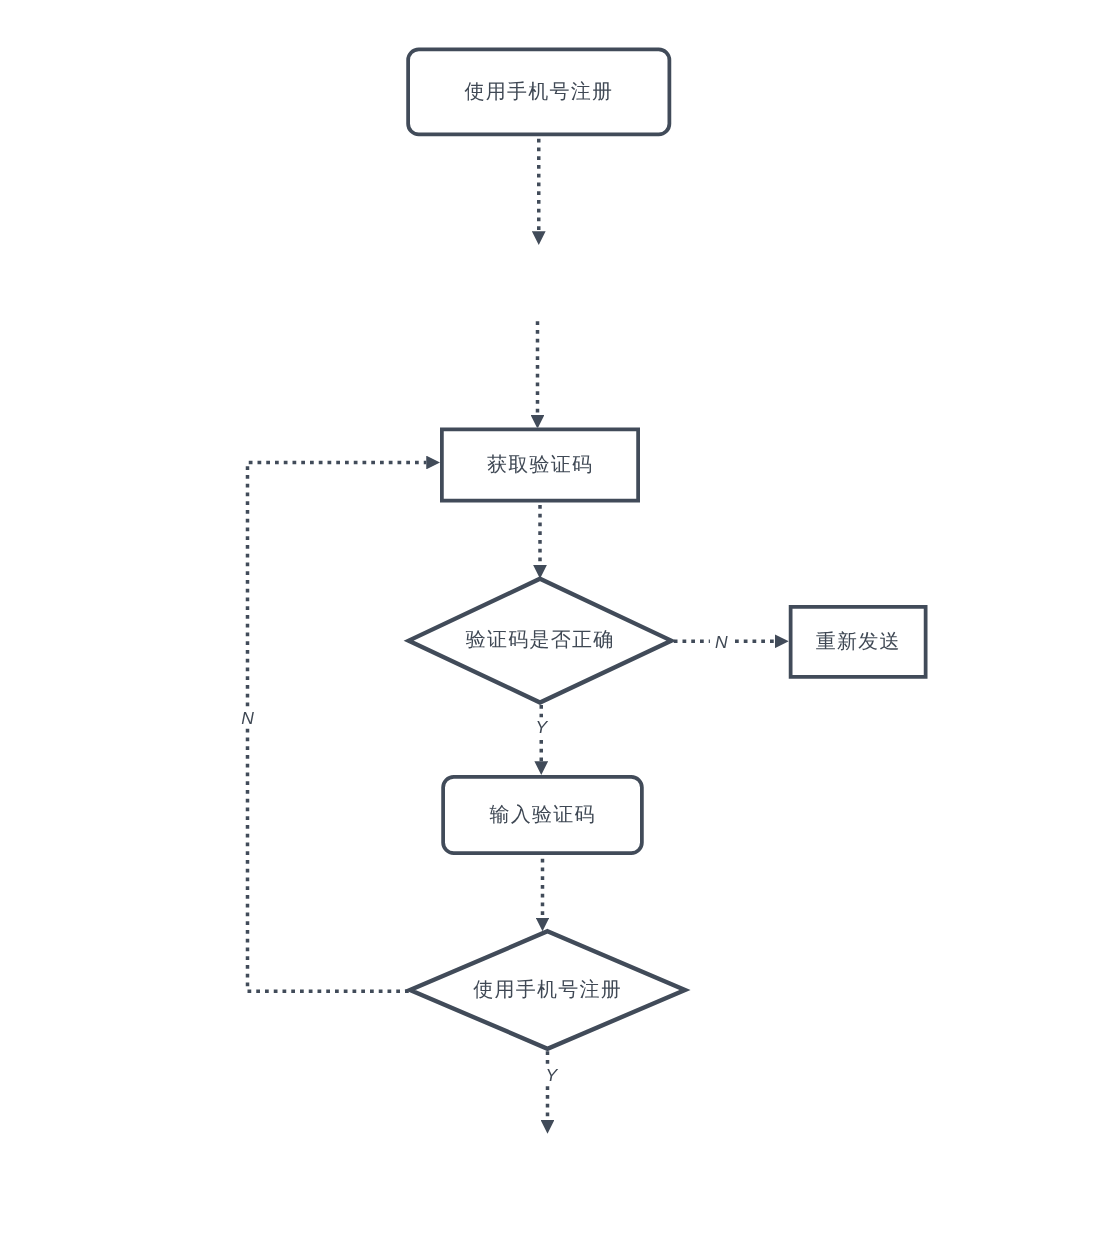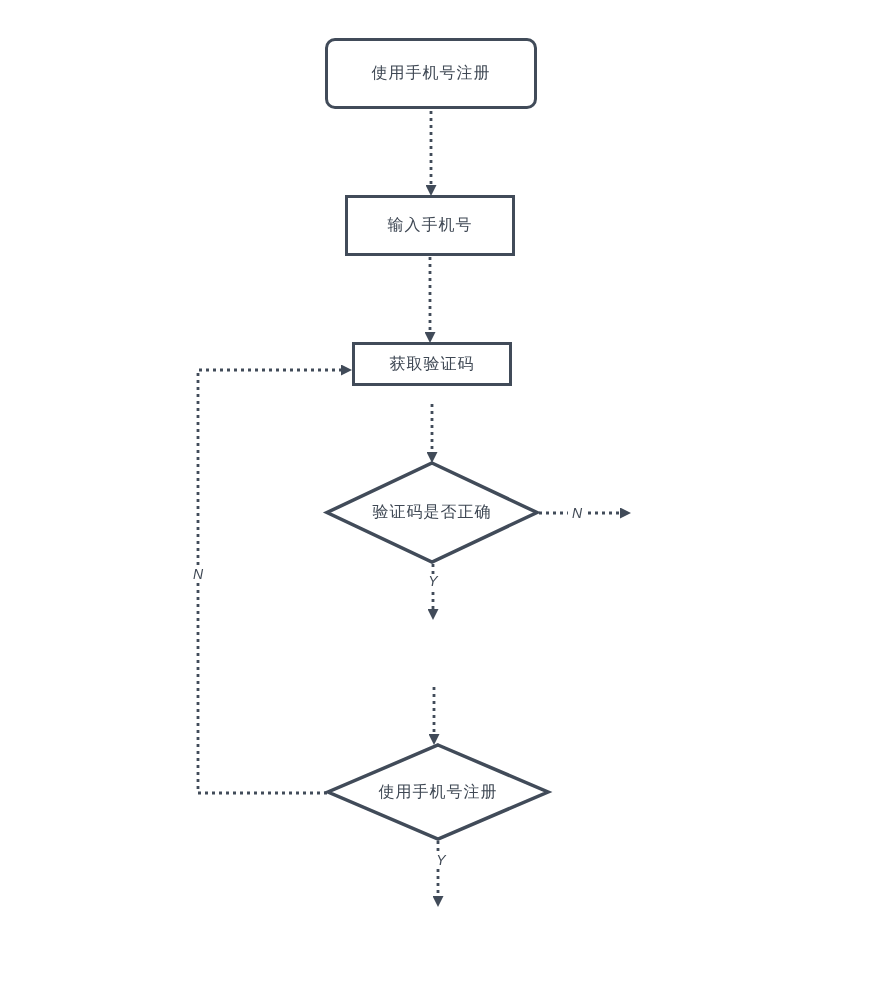--- a/index.html
+++ b/index.html
@@ -63,33 +63,36 @@
     <path class="edge" d="M438,841 L438,896" marker-end="url(#arrow)"></path>
 
     <polygon class="shape" points="432,463 537,512.5 432,562 327,512.5"></polygon>
     <polygon class="shape" points="438,745 548,792 438,839 328,792"></polygon>
   </svg>
 
   <div class="node boxed rounded" style="left:325px;top:38px;width:212px;height:71px">
     <span>使用手机号注册</span>
   </div>
 
-  <div class="node boxed" style="left:345px;top:195px;width:170px;height:61px">
-    <span>输入手机号</span>
-  </div>
 
-  <div class="node boxed" style="left:352px;top:342px;width:160px;height:44px">
+  <div class="node boxed" style="left:352px;top:342px;width:160px;height:60px">
     <span>获取验证码</span>
   </div>
 
   <div class="node" style="left:327px;top:463px;width:210px;height:99px">
     <span>验证码是否正确</span>
   </div>
 
+  <div class="node boxed" style="left:631px;top:484px;width:111px;height:59px">
+    <span>重新发送</span>
+  </div>
 
+  <div class="node boxed rounded" style="left:353px;top:620px;width:162px;height:64px">
+    <span>输入验证码</span>
+  </div>
 
   <div class="node" style="left:328px;top:745px;width:220px;height:94px">
     <span>使用手机号注册</span>
   </div>
 
 
   <span class="edge-label" style="left:577px;top:513px">N</span>
   <span class="edge-label" style="left:433px;top:581px">Y</span>
   <span class="edge-label" style="left:198px;top:574px">N</span>
   <span class="edge-label" style="left:441px;top:860px">Y</span>

